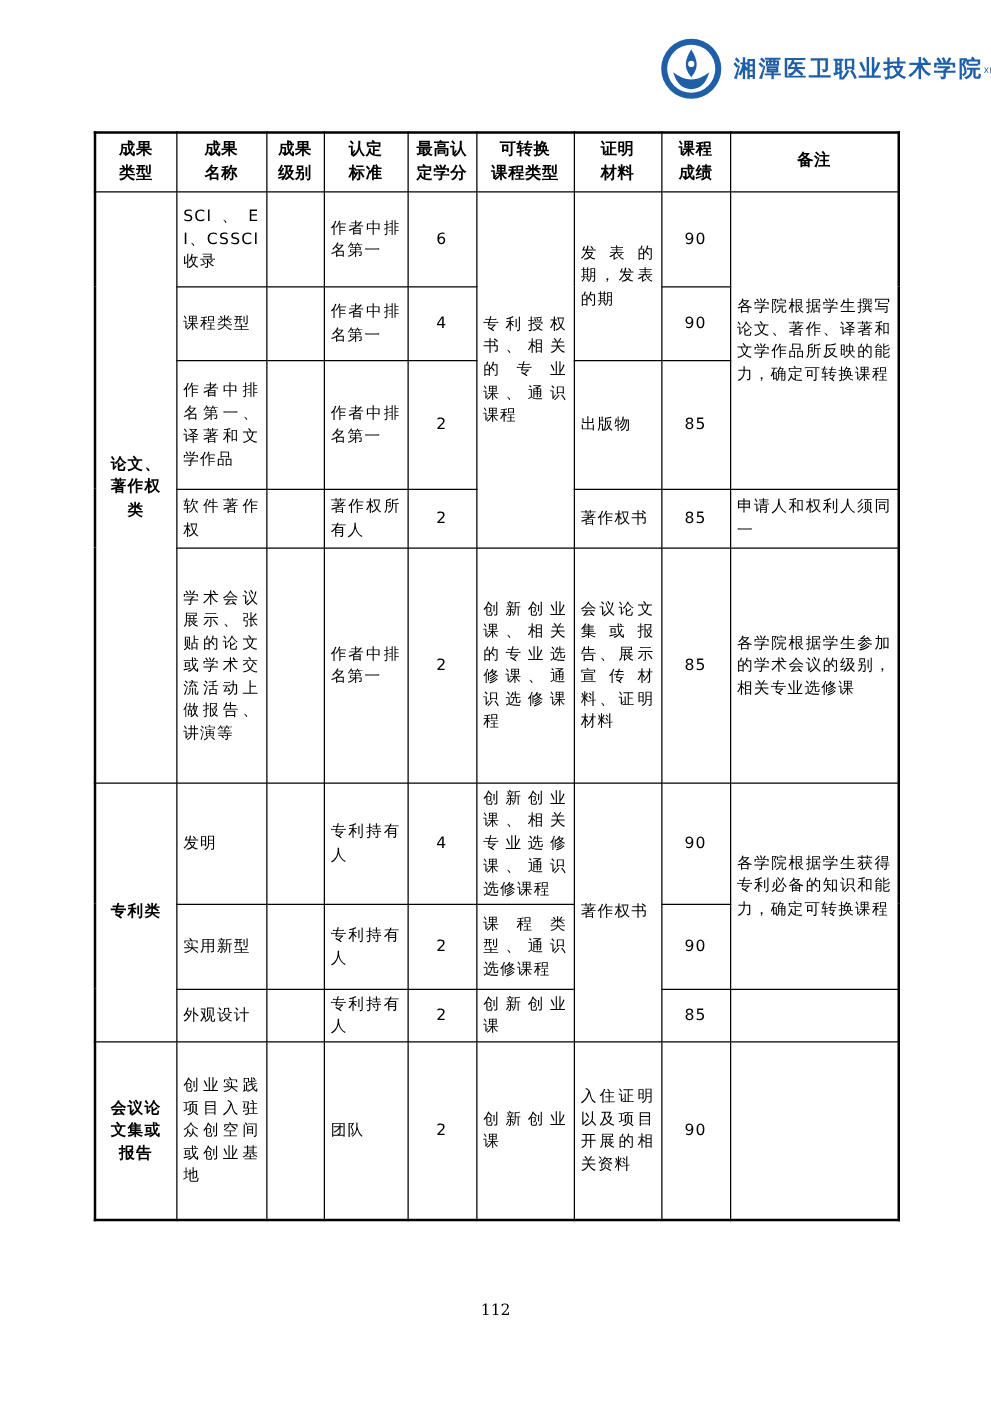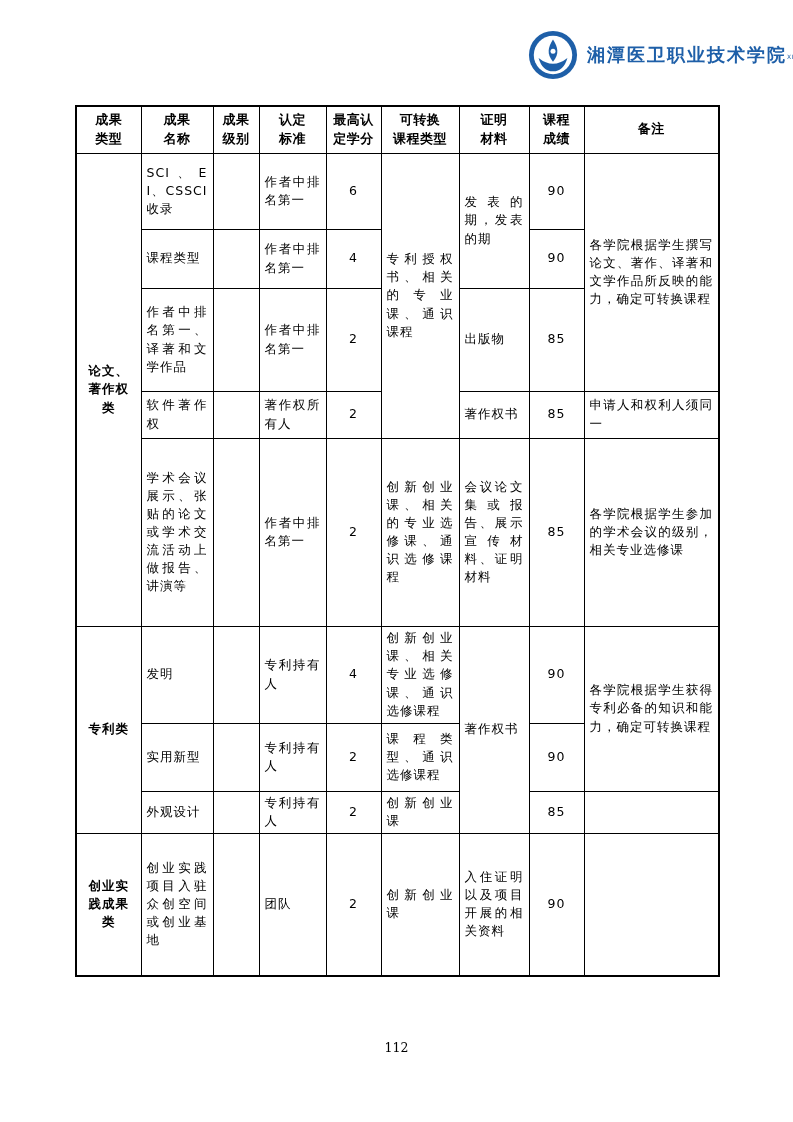--- a/index.html
+++ b/index.html
@@ -177,21 +177,21 @@
       <td class="jt">外观设计</td>
       <td></td>
       <td class="jt">专利持有人</td>
       <td class="num">2</td>
       <td class="jt">创新创业课</td>
       <td class="num">85</td>
       <td></td>
     </tr>
 
     <tr style="height:143px">
-      <td class="cat">创业实践成果类</td>
+      <td class="cat">会议论文集或报告</td>
       <td class="jt">创业实践项目入驻众创空间或创业基地</td>
       <td></td>
       <td class="jt">团队</td>
       <td class="num">2</td>
       <td class="jt">创新创业课</td>
       <td class="jt">入住证明以及项目开展的相关资料</td>
       <td class="num">90</td>
       <td></td>
     </tr>
   </tbody>

